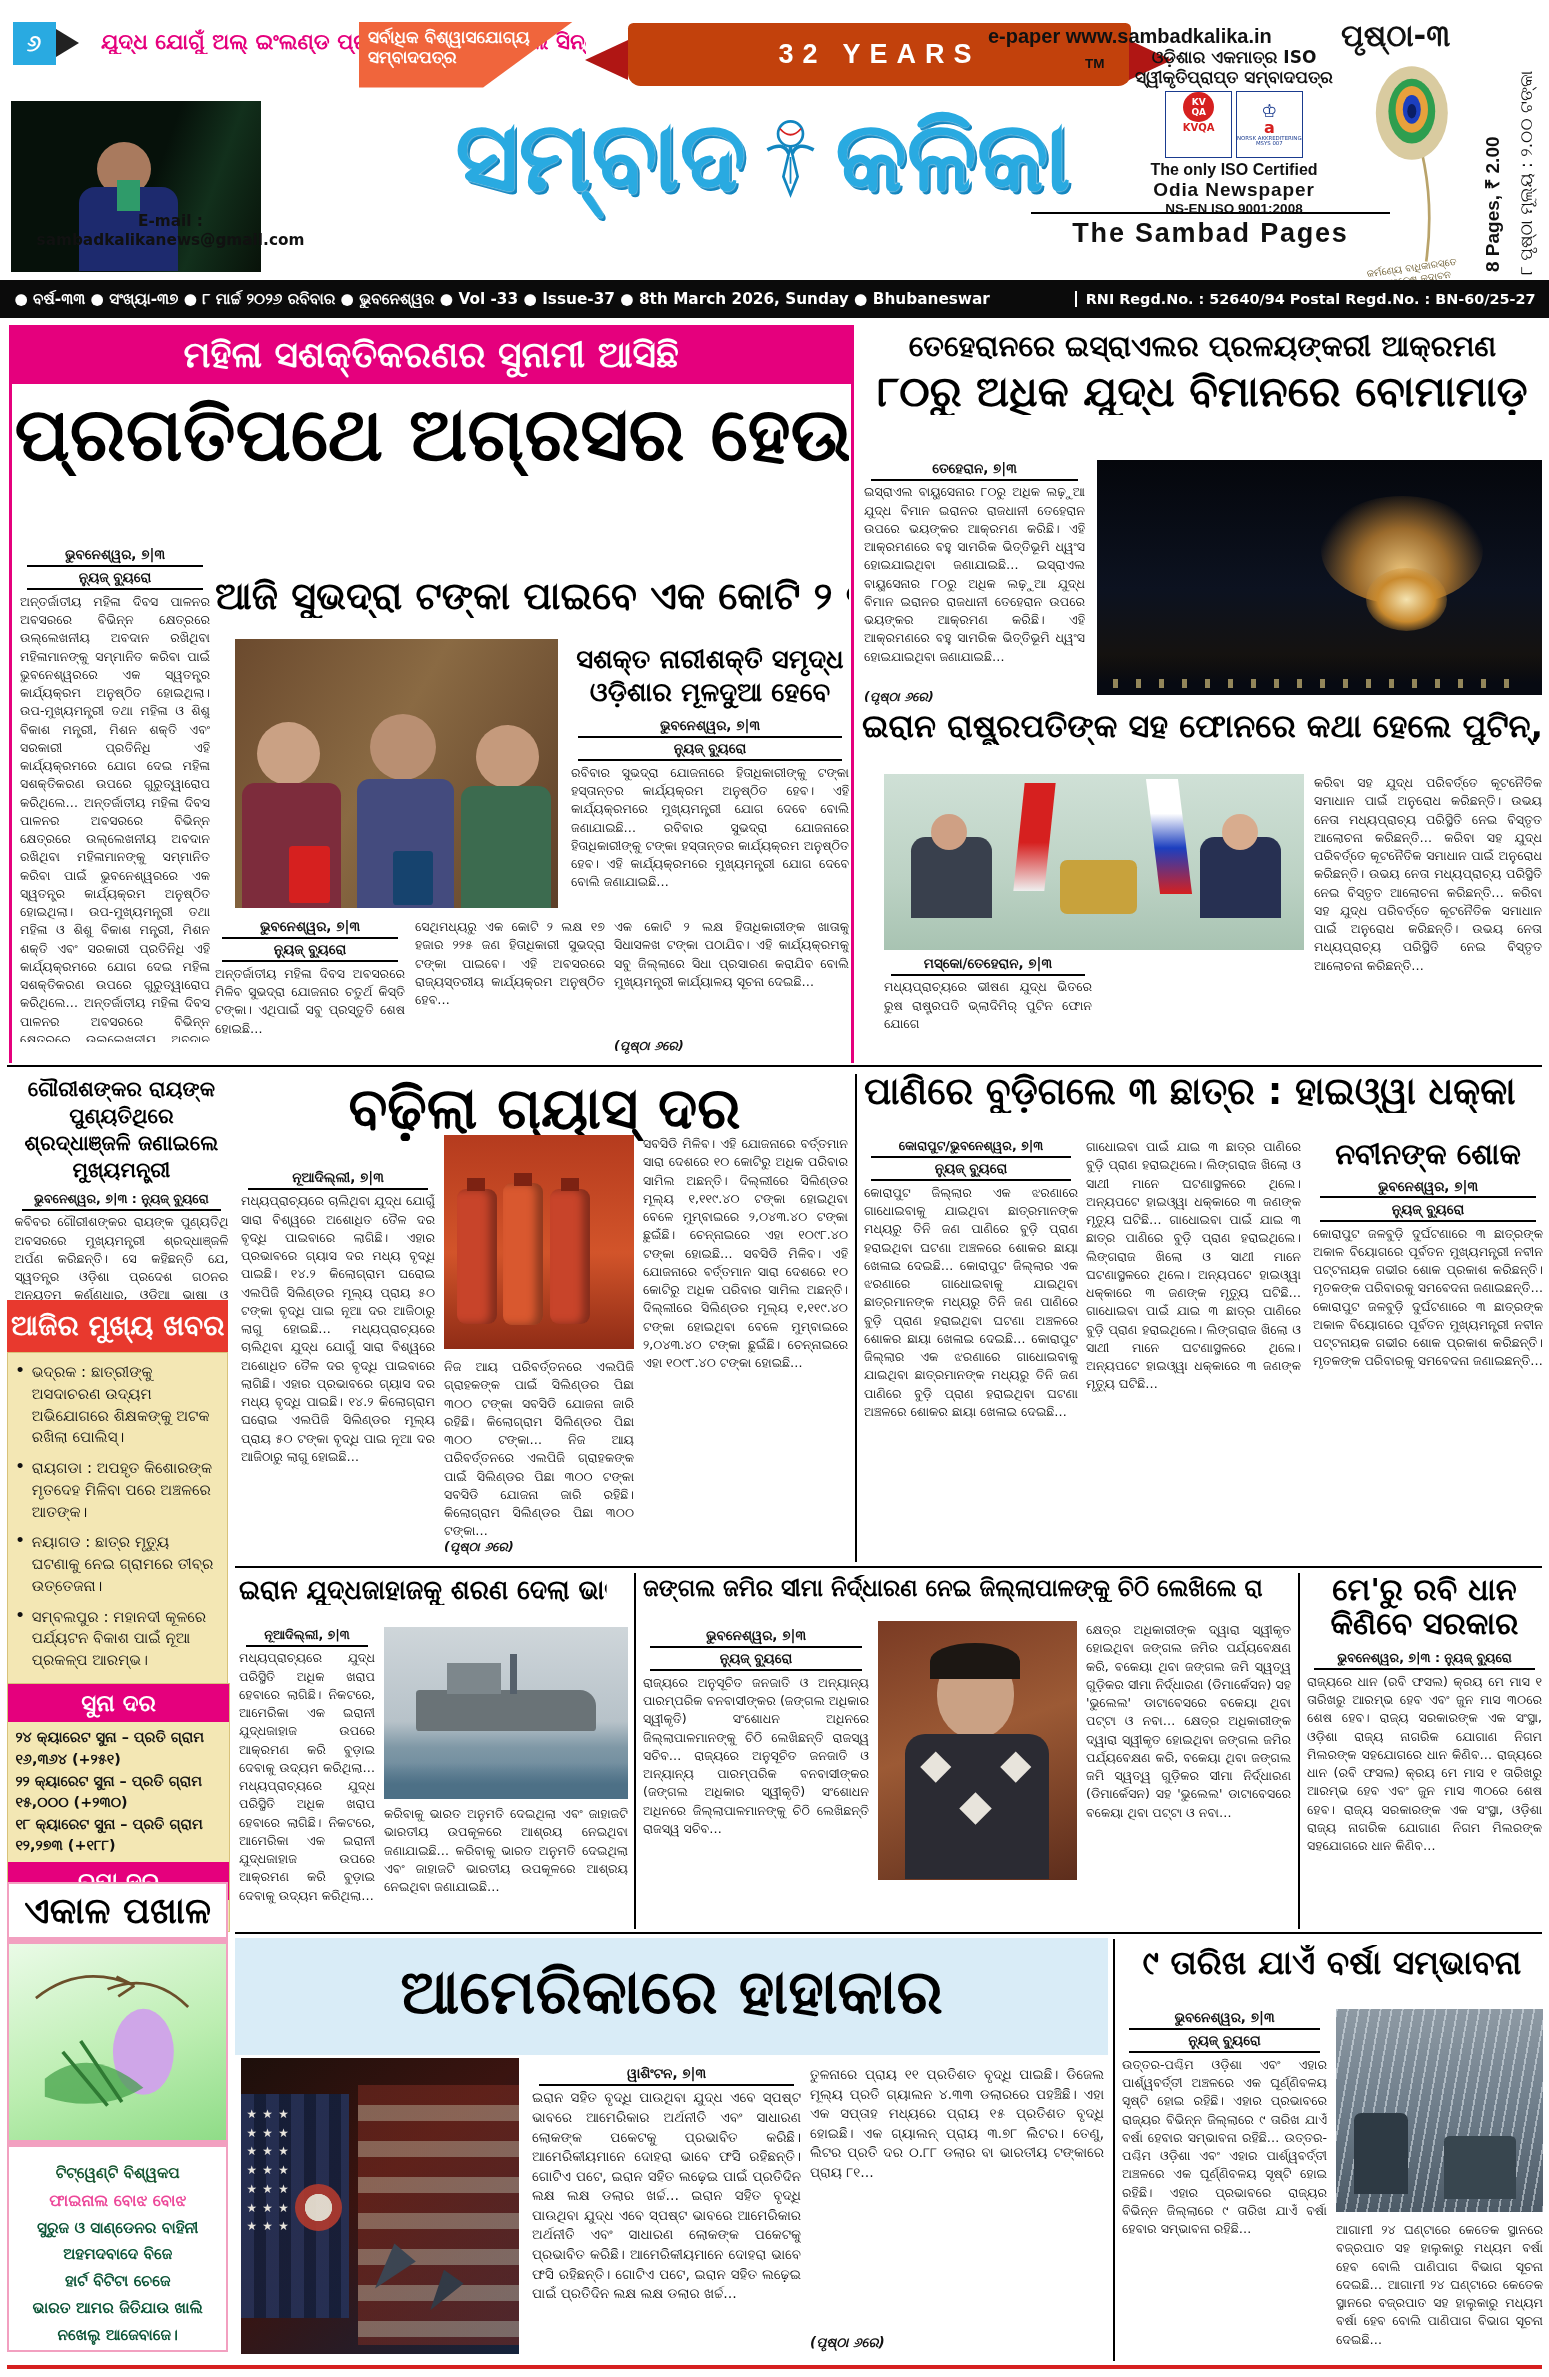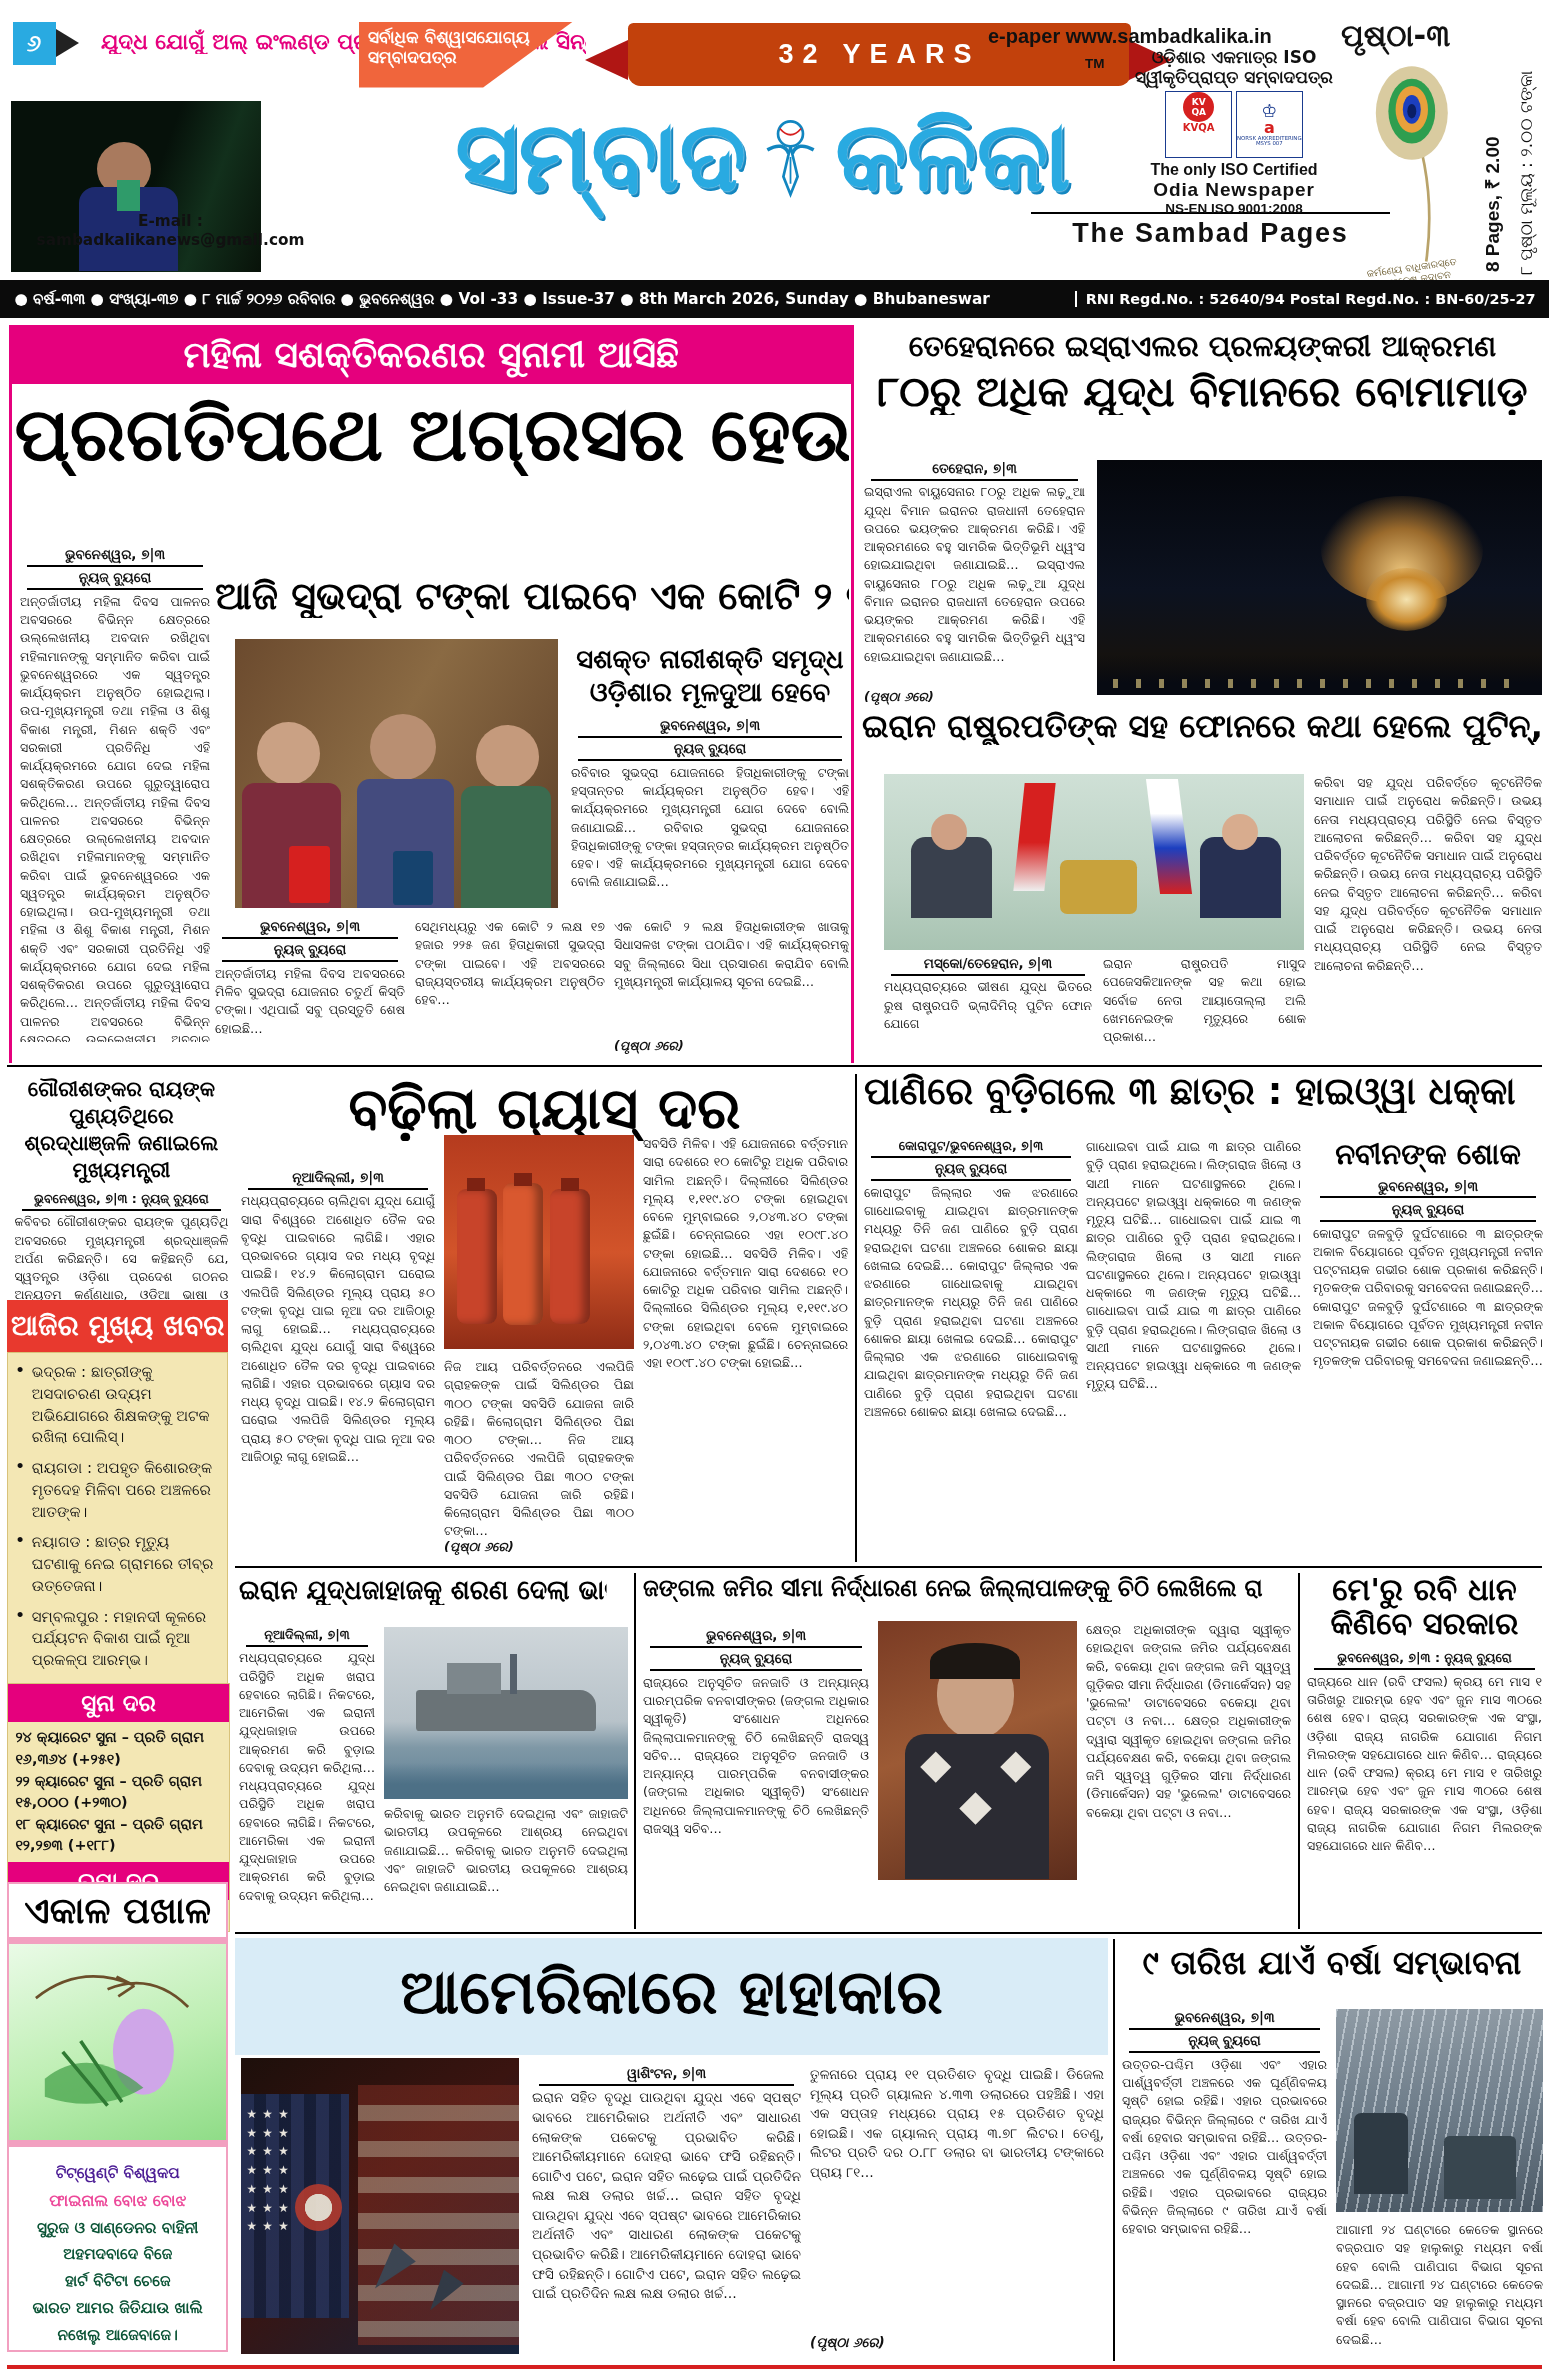--- a/index.html
+++ b/index.html
@@ -181,21 +181,20 @@
     <div style="position:absolute;left:27px;top:63px;width:81px;height:81px;background:#39404d;border-radius:14.4px 14.4px 0 0;"></div>
     <div style="position:absolute;left:47px;top:40px;width:36px;height:36px;border-radius:50%;background:#cfa084;"></div>
     <div style="position:absolute;left:316px;top:63px;width:81px;height:81px;background:#273052;border-radius:14.4px 14.4px 0 0;"></div>
     <div style="position:absolute;left:338px;top:40px;width:36px;height:36px;border-radius:50%;background:#d8ac8e;"></div>
     <div style="position:absolute;left:176px;top:86px;width:77px;height:54px;background:#c8a23c;border-radius:7.2px;"></div>
   </div>
   <div class="abs" style="left:884px;top:955px;width:208px;">
     <div class="dtl">ମସ୍କୋ/ତେହେରାନ, ୭|୩</div>
     <div class="body" style="height:66px;">ମଧ୍ୟପ୍ରାଚ୍ୟରେ ଭୀଷଣ ଯୁଦ୍ଧ ଭିତରେ ରୁଷ ରାଷ୍ଟ୍ରପତି ଭ୍ଲାଦିମିର୍ ପୁଟିନ ଫୋନ ଯୋଗେ</div>
   </div>
-  <div class="abs body" style="left:1103px;top:955px;width:203px;height:101px;">ଇରାନ ରାଷ୍ଟ୍ରପତି ମାସୁଦ ପେଜେସକିଆନଙ୍କ ସହ କଥା ହୋଇ ସର୍ବୋଚ୍ଚ ନେତା ଆୟାତୋଲ୍ଲା ଅଲି ଖେମନେଇଙ୍କ ମୃତ୍ୟୁରେ ଶୋକ ପ୍ରକାଶ…</div>
   <div class="abs body" style="left:1314px;top:774px;width:228px;height:282px;">କରିବା ସହ ଯୁଦ୍ଧ ପରିବର୍ତ୍ତେ କୂଟନୈତିକ ସମାଧାନ ପାଇଁ ଅନୁରୋଧ କରିଛନ୍ତି। ଉଭୟ ନେତା ମଧ୍ୟପ୍ରାଚ୍ୟ ପରିସ୍ଥିତି ନେଇ ବିସ୍ତୃତ ଆଲୋଚନା କରିଛନ୍ତି… କରିବା ସହ ଯୁଦ୍ଧ ପରିବର୍ତ୍ତେ କୂଟନୈତିକ ସମାଧାନ ପାଇଁ ଅନୁରୋଧ କରିଛନ୍ତି। ଉଭୟ ନେତା ମଧ୍ୟପ୍ରାଚ୍ୟ ପରିସ୍ଥିତି ନେଇ ବିସ୍ତୃତ ଆଲୋଚନା କରିଛନ୍ତି… କରିବା ସହ ଯୁଦ୍ଧ ପରିବର୍ତ୍ତେ କୂଟନୈତିକ ସମାଧାନ ପାଇଁ ଅନୁରୋଧ କରିଛନ୍ତି। ଉଭୟ ନେତା ମଧ୍ୟପ୍ରାଚ୍ୟ ପରିସ୍ଥିତି ନେଇ ବିସ୍ତୃତ ଆଲୋଚନା କରିଛନ୍ତି…</div>
 
   <div class="abs hrule" style="left:7.2px;top:1065px;width:1535px;"></div>
 
   <div class="abs" style="left:14.4px;top:1076px;width:214px;">
     <div class="hl ctr" style="font-size:20.7px;line-height:1.3;">ଗୌରୀଶଙ୍କର ରାୟଙ୍କ ପୁଣ୍ୟତିଥିରେ ଶ୍ରଦ୍ଧାଞ୍ଜଳି ଜଣାଇଲେ ମୁଖ୍ୟମନ୍ତ୍ରୀ</div>
     <div class="dtl" style="margin-top:7.2px;font-size:12.6px;">ଭୁବନେଶ୍ୱର, ୭|୩ : ନ୍ୟୁଜ୍ ବ୍ୟୁରୋ</div>
     <span class="body" style="display:block;height:115px;">କବିବର ଗୌରୀଶଙ୍କର ରାୟଙ୍କ ପୁଣ୍ୟତିଥି ଅବସରରେ ମୁଖ୍ୟମନ୍ତ୍ରୀ ଶ୍ରଦ୍ଧାଞ୍ଜଳି ଅର୍ପଣ କରିଛନ୍ତି। ସେ କହିଛନ୍ତି ଯେ, ସ୍ୱତନ୍ତ୍ର ଓଡ଼ିଶା ପ୍ରଦେଶ ଗଠନର ଅନ୍ୟତମ କର୍ଣ୍ଣଧାର, ଓଡ଼ିଆ ଭାଷା ଓ ସାହିତ୍ୟର ଅନନ୍ୟ ସେବକ, 'ଉତ୍କଳ ଦୀପିକା'ର ସମ୍ପାଦକ </span>
     <span class="pageref" style="font-size:12.6px;">(ପୃଷ୍ଠା ୭ରେ)</span>
   </div>
@@ -244,21 +243,21 @@
       <svg width="215" height="196" viewBox="0 0 240 218">
         <path d="M30 60 Q80 20 140 46 M140 46 L120 36 M140 46 L122 58" stroke="#6b4f2a" stroke-width="3" fill="none"></path>
         <path d="M200 70 Q160 30 110 50" stroke="#6b4f2a" stroke-width="3" fill="none"></path>
         <ellipse cx="150" cy="120" rx="34" ry="48" fill="#cfa6e8"></ellipse>
         <path d="M40 150 Q90 110 150 160 Q100 190 40 170 Z" fill="#3f9e44" opacity=".7"></path>
         <path d="M60 120 L110 180 M80 108 L126 176" stroke="#2f7a33" stroke-width="4"></path>
       </svg>
     </div>
     <div style="height:7.2px;background:#f2a0c0;"></div>
     <div class="ctr" style="padding-top:12.6px;">
-      <div class="b" style="font-size:15.3px;color:#4c1d95;line-height:1.75;">ଟିଟ୍ୱେଣ୍ଟି ବିଶ୍ୱକପ</div>
+      <div class="b" style="font-size:15.3px;color:#14532d;line-height:1.75;">ଟିଟ୍ୱେଣ୍ଟି ବିଶ୍ୱକପ</div>
       <div class="b" style="font-size:16px;color:#ec4899;line-height:1.75;">ଫାଇନାଲ ବୋଝ ବୋଝ</div>
       <div class="b" style="font-size:15.3px;color:#0a5335;line-height:1.75;">ସୁରୁଜ ଓ ସାଣ୍ଡେନର ବାହିନୀ</div>
       <div class="b" style="font-size:15.3px;color:#0a5335;line-height:1.75;">ଅହମଦବାଦେ ବିଜେ</div>
       <div class="b" style="font-size:15.3px;color:#0a5335;line-height:1.75;">ହାର୍ଟ ବିଟିଟା ଚେଜେ</div>
       <div class="b" style="font-size:15.3px;color:#0a5335;line-height:1.75;">ଭାରତ ଆମର ଜିତିଯାଉ ଖାଲି</div>
       <div class="b" style="font-size:15.3px;color:#0a5335;line-height:1.75;">ନଖେଲୁ ଆଜେବାଜେ।</div>
     </div>
   </div>
 
   <div class="abs hl ctr nowrap" style="left:241px;top:1077px;width:607px;font-size:57px;">ବଢ଼ିଲା ଗ୍ୟାସ୍ ଦର</div>

